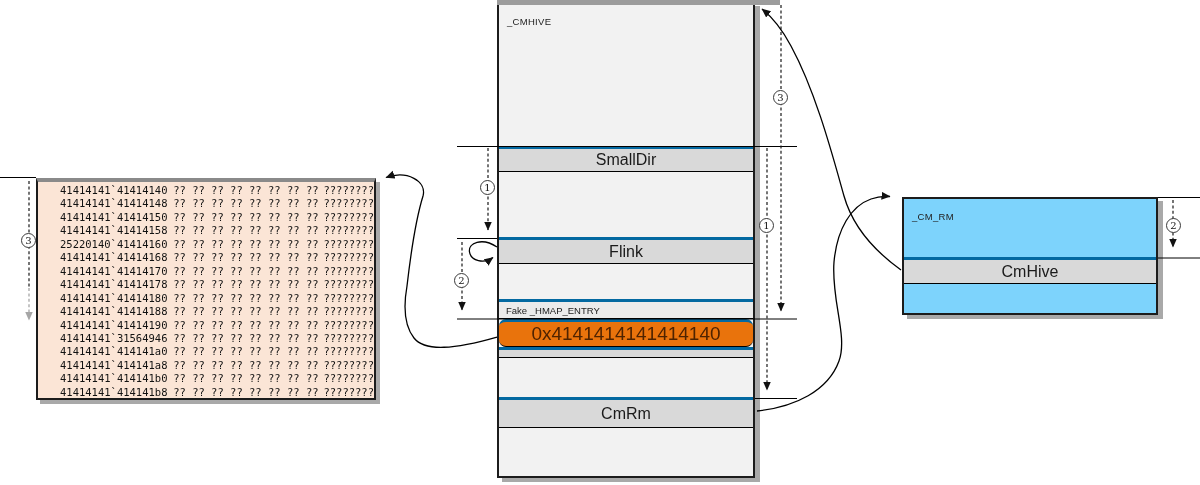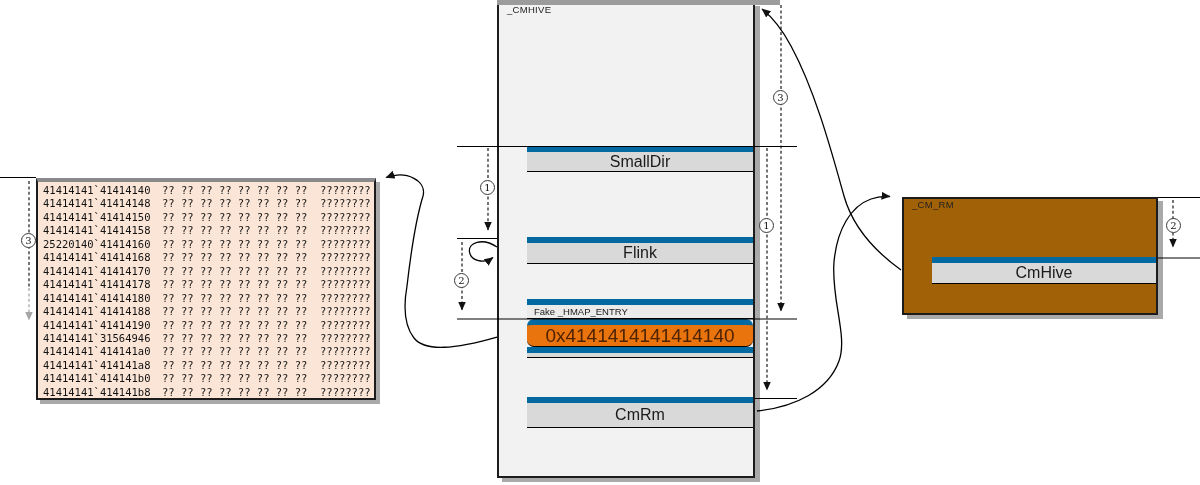--- a/index.html
+++ b/index.html
@@ -3,36 +3,36 @@
 <meta charset="utf-8">
 <style>
   html,body{margin:0;padding:0;background:#fff;}
   .stage{position:relative;width:1200px;height:485px;background:#fff;overflow:hidden;
          font-family:"Liberation Sans",sans-serif;}
   .overlay{position:absolute;left:0;top:0;width:1200px;height:485px;pointer-events:none;z-index:6;}
 
   
   .sbox{position:absolute;box-sizing:border-box;background:#f2f2f2;
         border:2px solid #1c1c1c;box-shadow:5px 4px 0 #a9a9a9;z-index:2;}
-  .sbox .boxtitle{position:absolute;left:8px;top:0;font-size:9.5px;color:#222;
+  .sbox .boxtitle{position:absolute;left:8px;top:12px;font-size:9.5px;color:#222;
         letter-spacing:.3px;white-space:nowrap;text-align:right;}
   .band{position:absolute;left:0;right:0;box-sizing:border-box;background:#d9d9d9;
-        border-top:6px solid #0369a1;border-bottom:1px solid #000;
+        border-top:3px solid #0369a1;border-bottom:1px solid #000;
         display:flex;align-items:center;justify-content:center;
-        font-size:16px;color:#1a1a1a;margin-left:28px;}
+        font-size:16px;color:#1a1a1a;}
   .band.small-label{justify-content:flex-start;font-size:9.5px;padding-left:7px;color:#222;
         background:#ebebeb;}
   .band.highlight{font-size:19px;border-radius:7px;}
   .topstrip{position:absolute;height:5px;background:#9c9c9c;z-index:3;}
 
   
   .memdump{position:absolute;left:36px;top:178px;width:340px;height:222px;box-sizing:border-box;
         background:#fbe5d6;border:2px solid #1c1c1c;border-top:4px solid #8a8a8a;
         box-shadow:4px 4px 0 #a9a9a9;z-index:2;
-        font-family:"DejaVu Sans Mono",monospace;font-size:10.5px;color:#111;}
+        font-family:"DejaVu Sans Mono",monospace;font-size:10.5px;color:#111;padding-left:17px;}
   .memrows{padding:2px 0 0 5px;}
   .memrow{display:flex;line-height:13.45px;white-space:pre;}
   .memrow .addr{width:119px;}
   .memrow .bytes{width:158px;}
   .memrow .ascii{flex:0 0 auto;}
 
   
   .badge{position:absolute;width:15px;height:15px;box-sizing:border-box;border:1px solid #3a3a3a;
         border-radius:50%;background:#fff;z-index:7;
         display:flex;align-items:center;justify-content:center;
@@ -154,21 +154,21 @@
     <div class="boxtitle">_CMHIVE</div>
     <div class="band" style="top: 142px; height: 26px; background: rgb(217, 217, 217);">SmallDir</div>
     <div class="band" style="top: 233px; height: 27px; background: rgb(217, 217, 217);">Flink</div>
     <div class="band small-label" style="top: 295px; height: 20px; background: rgb(235, 235, 235);">Fake _HMAP_ENTRY</div>
     <div class="band highlight" style="top: 315px; height: 28px; background: rgb(233, 115, 12); color: rgb(79, 35, 0);">0x4141414141414140</div>
     <div class="band" style="top: 343px; height: 11px; background: rgb(217, 217, 217);"></div>
     <div class="band" style="top: 393px; height: 31px; background: rgb(217, 217, 217);">CmRm</div>
   </div>
   <div class="topstrip" style="left:497px;top:0;width:283px;"></div>
 
-  <div class="sbox" style="left: 902px; top: 197px; width: 256px; height: 118px; background: #a16207;">
+  <div class="sbox" style="left: 902px; top: 197px; width: 256px; height: 118px; background: #7dd3fc;">
     <div class="boxtitle">_CM_RM</div>
     <div class="band" style="top: 58px; height: 27px; background: rgb(217, 217, 217);">CmHive</div>
   </div>
 
   <div class="badge" style="left:21px;top:233px;">3</div>
   <div class="badge" style="left:480px;top:180px;">1</div>
   <div class="badge" style="left:454px;top:273px;">2</div>
   <div class="badge" style="left:759px;top:218px;">1</div>
   <div class="badge" style="left:773px;top:90px;">3</div>
   <div class="badge" style="left:1166px;top:218px;">2</div>

